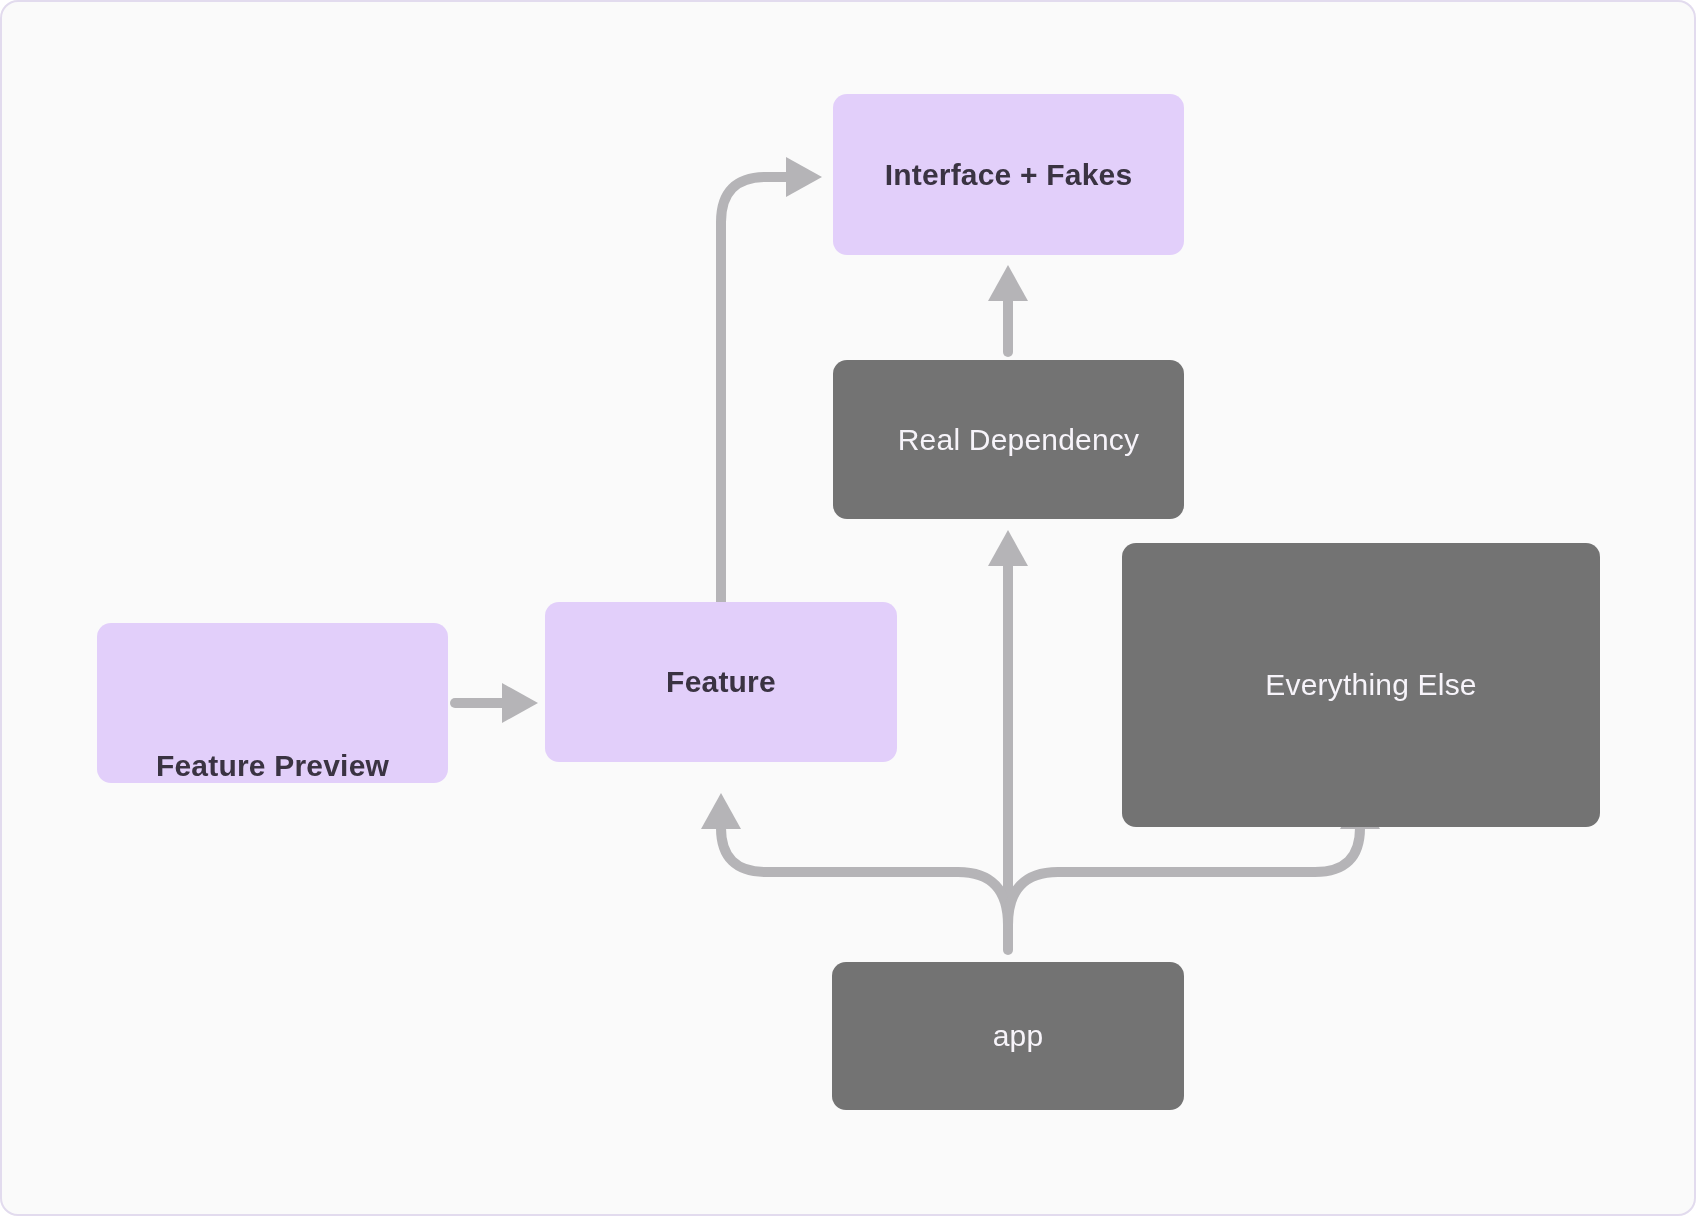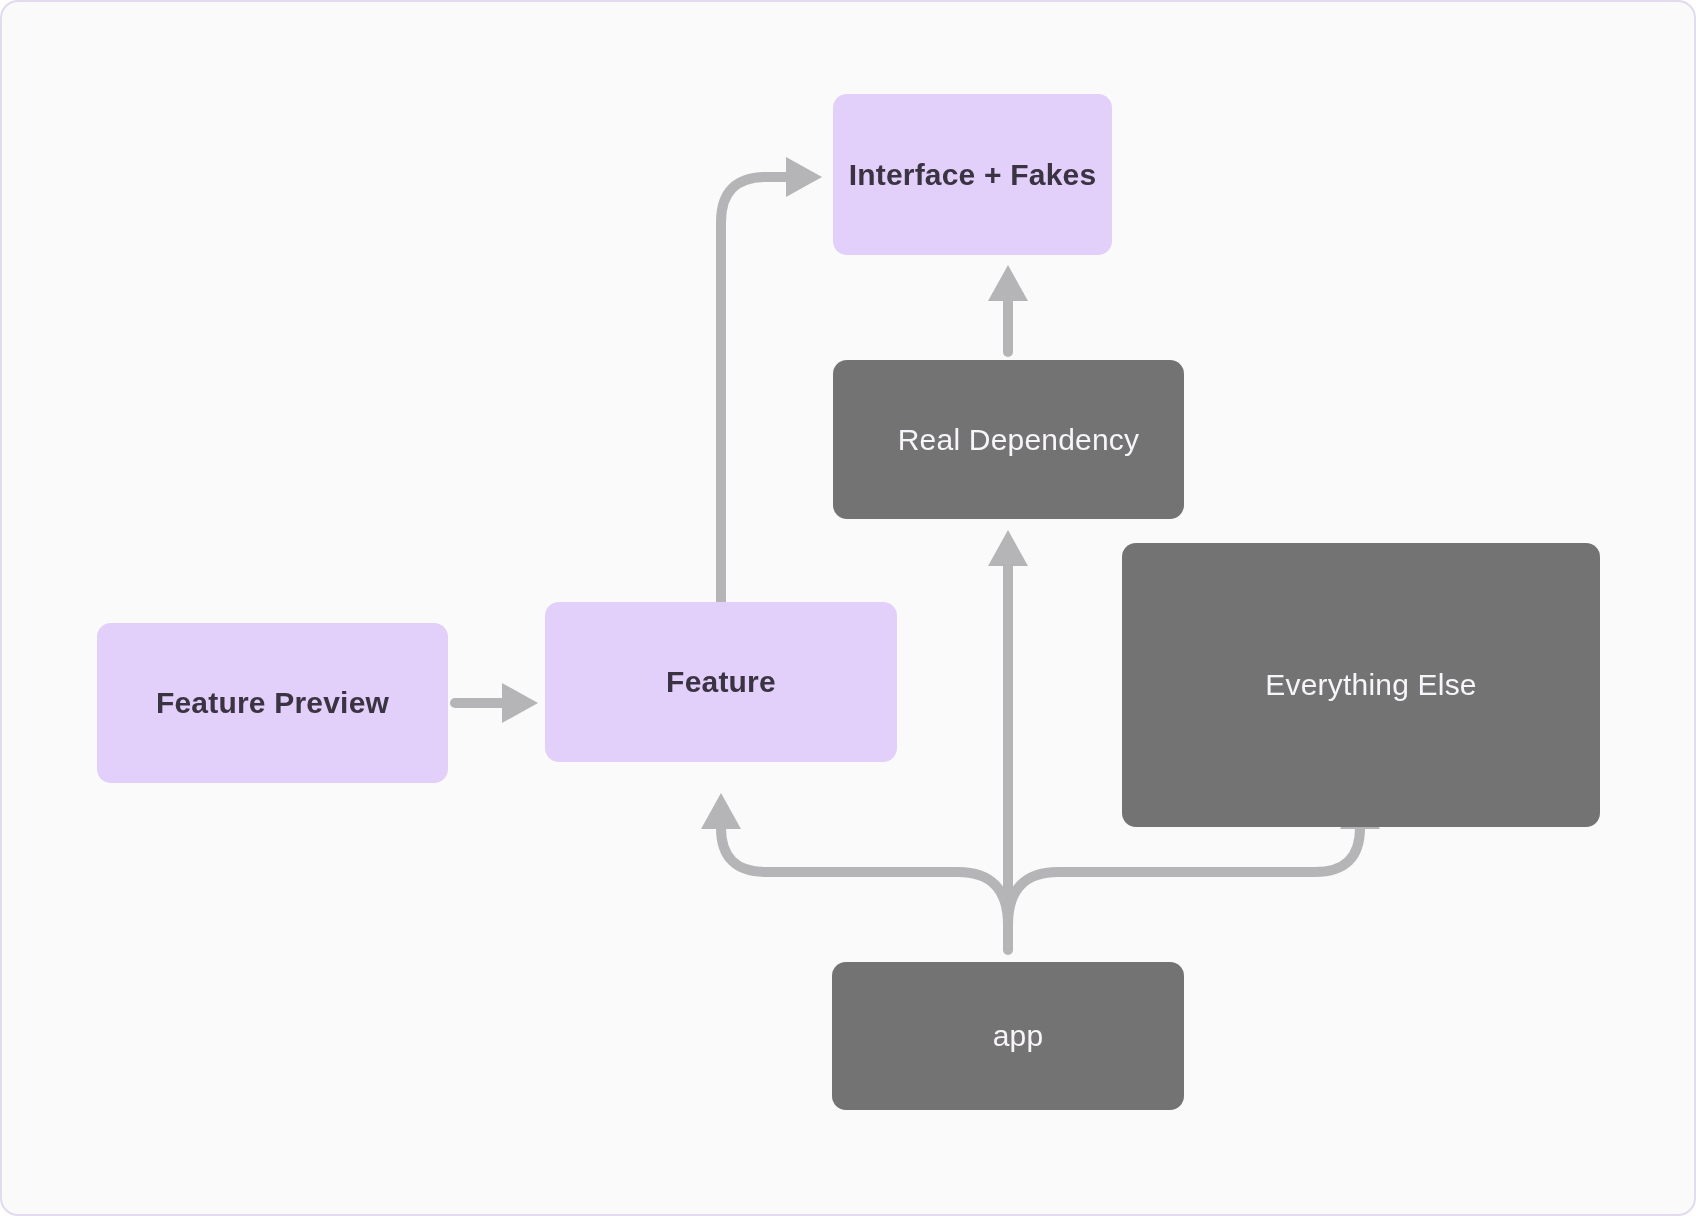--- a/index.html
+++ b/index.html
@@ -37,24 +37,24 @@
     color: #3a3342;
     font-weight: 700;
   }
   .node--gray {
     background: #737373;
     color: #f7f4fa;
     font-weight: 400;
     padding-left: 20px;
   }
 
-  #n-interface-fakes  { left: 833px;  top: 94px;  width: 279px; height: 161px; }
+  #n-interface-fakes  { left: 833px;  top: 94px;  width: 351px; height: 161px; }
   #n-real-dependency  { left: 833px;  top: 360px; width: 351px; height: 159px; }
   #n-everything-else  { left: 1122px; top: 543px; width: 478px; height: 284px; }
-  #n-feature-preview  { left: 97px;   top: 623px; width: 351px; height: 160px; }
+  #n-feature-preview  { left: 97px;   top: 623px; width: 351px; height: 160px; align-items: flex-end; }
   #n-feature          { left: 545px;  top: 602px; width: 352px; height: 160px; }
   #n-app              { left: 832px;  top: 962px; width: 352px; height: 148px; }
 
   .edge-stroke {
     fill: none;
     stroke: #b5b4b7;
     stroke-width: 10;
     stroke-linecap: round;
   }
   .edge-head { fill: #b5b4b7; stroke: none; }

